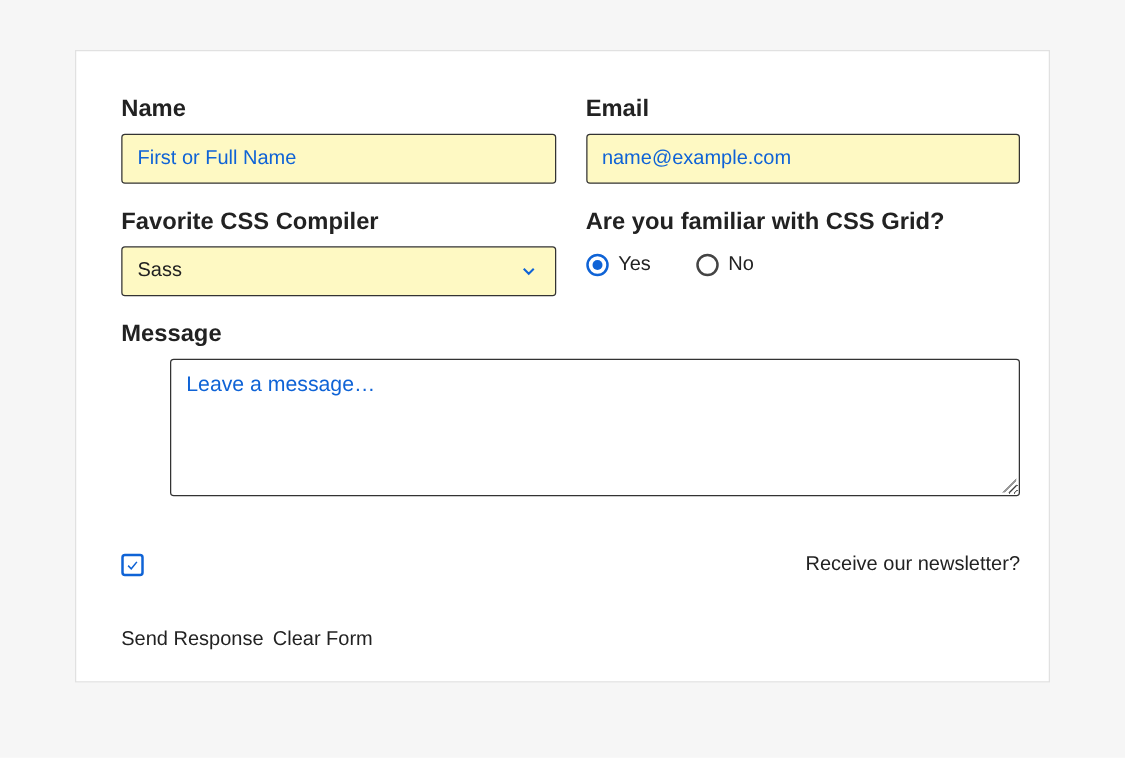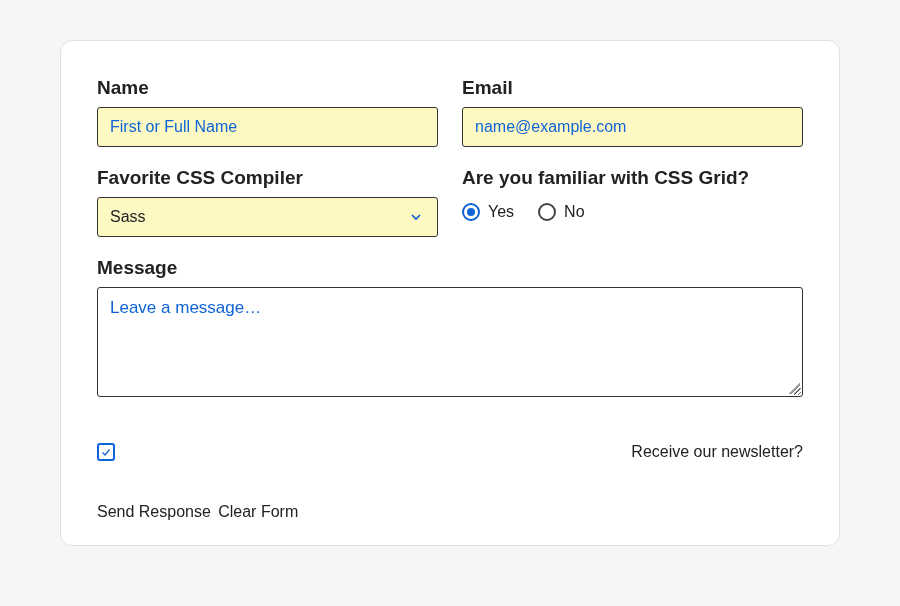--- a/index.html
+++ b/index.html
@@ -7,22 +7,22 @@
     margin: 0; padding: 0;
     width: 900px; height: 606px;
     background: #f6f6f6;
     font-family: -apple-system, BlinkMacSystemFont, "Helvetica Neue", Arial, sans-serif;
     color: #222;
   }
   .card {
     margin: 40px 60px 0 60px;
     background: #fff;
     border: 1px solid #e1e1e1;
-    border-radius: 12px;
-    padding: 36px 36px 24px 36px;
+    border-radius: 0;
+    padding: 36px 23px 24px 36px;
   }
   .row {
     display: grid;
     grid-template-columns: 1fr 1fr;
     column-gap: 24px;
     row-gap: 20px;
   }
   .field { display: flex; flex-direction: column; }
   .full { grid-column: 1 / -1; justify-content: space-between; }
   label.title {
@@ -52,21 +52,21 @@
   }
   .select-display .sel-text { color: #222; font-size: 16px; }
   .chevron {
     width: 18px; height: 18px;
     display: flex; align-items: center; justify-content: center;
   }
   .chevron svg { stroke: #0f63d6; stroke-width: 2.5; fill: none; }
   .radio-row {
     display: flex;
     align-items: center;
-    gap: 24px;
+    gap: 36px;
     margin-top: 6px;
   }
   .radio {
     display: inline-flex;
     align-items: center;
     gap: 8px;
     cursor: pointer;
     font-size: 16px;
     color: #222;
   }
@@ -83,20 +83,21 @@
     border: 1.5px solid #333;
     border-radius: 3px;
     min-height: 110px;
     padding: 10px 12px;
     font-size: 17px;
     color: #0f63d6;
     background: #fff;
     resize: both;
     overflow: auto;
     position: relative;
+    margin-left: 39px;
   }
   .resize-grip {
     position: absolute;
     right: 2px; bottom: 2px;
     width: 14px; height: 14px;
     background:
       linear-gradient(135deg, transparent 0 60%, #999 60% 68%, transparent 68% 76%, #999 76% 84%, transparent 84% 100%);
     pointer-events: none;
   }
   .checkbox-row {

